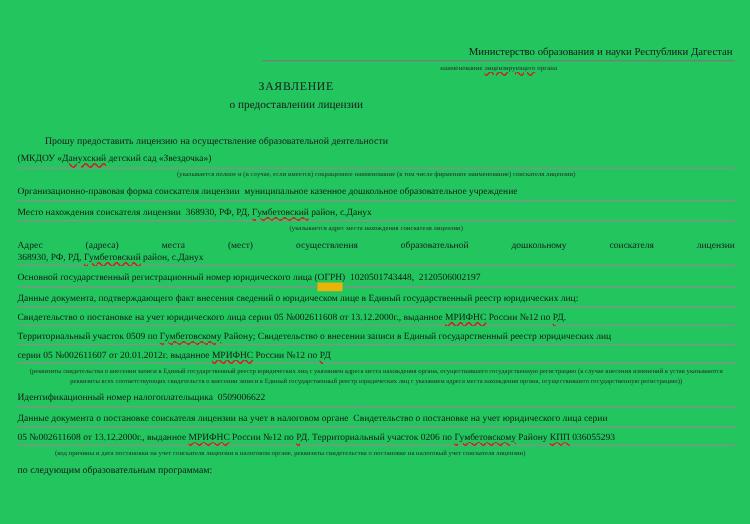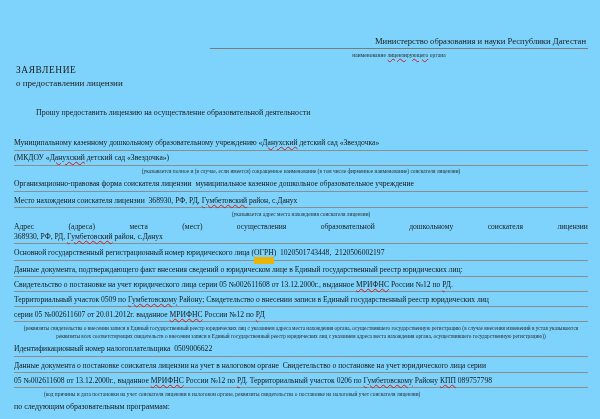--- a/index.html
+++ b/index.html
@@ -13,21 +13,21 @@
     overflow: hidden;
     font-family: "Liberation Serif", "DejaVu Serif", serif;
     color: #1a1a1a;
     -webkit-font-smoothing: antialiased;
   }
 
   .page {
     position: relative;
     width: 600px;
     height: 419px;
-    background: #7dd3fc;
+    background: #22c55e;
     padding: 0;
     box-sizing: border-box;
   }
 
   
   .header-block {
     position: absolute;
     top: 36px;
     left: 210px;
     width: 378px;
@@ -48,23 +48,23 @@
     text-align: center;
     color: #2a2a2a;
     margin-top: 1.5px;
     letter-spacing: .1px;
   }
 
   
   .title-block {
     position: absolute;
     top: 64px;
-    left: 16px;
+    left: 0;
     width: 474px;
-    text-align: left;
+    text-align: center;
   }
   .title-main {
     font-size: 9.4px;
     line-height: 13px;
     letter-spacing: .6px;
     font-weight: 400;
   }
   .title-sub {
     font-size: 9px;
     line-height: 12.5px;
@@ -96,21 +96,21 @@
     font-size: 7.6px;
     line-height: 10px;
     color: #171717;
     white-space: nowrap;
   }
 
   .para-intro {
     font-size: 7.9px;
     line-height: 11px;
     text-indent: 22px;
-    margin-bottom: 20px;
+    margin-bottom: 4px;
   }
 
   .ruled {
     border-bottom: 1px solid #8d8d8d;
     padding-bottom: 1.5px;
     margin-bottom: 2.5px;
     min-height: 9px;
   }
   .gap-top-s { margin-top: 4px; }
 
@@ -174,23 +174,20 @@
 
   <div class="title-block">
     <div class="title-main">ЗАЯВЛЕНИЕ</div>
     <div class="title-sub">о предоставлении лицензии</div>
   </div>
 
   <div class="body-area">
 
     <div class="para-intro">Прошу предоставить  лицензию на осуществление образовательной деятельности</div>
 
-    <div class="line ruled">
-      <span>Муниципальному казенному дошкольному образовательному учреждению «</span><span class="sp">Данухский</span><span> детский сад «Звездочка»</span>
-    </div>
 
     <div class="line ruled">
       <span>(МКДОУ «</span><span class="sp">Данухский</span><span> детский сад «Звездочка»)</span>
     </div>
 
     <div class="note">(указывается полное и (в случае, если имеется) сокращенное наименование (в том числе фирменное наименование) соискателя лицензии)</div>
 
     <div class="line ruled">
       <span>Организационно-правовая форма соискателя лицензии</span><span>&nbsp; </span><span class="val">муниципальное казенное дошкольное образовательное учреждение</span>
     </div>
@@ -238,21 +235,21 @@
 
     <div class="line ruled gap-top-s">
       <span>Идентификационный номер налогоплательщика</span><span>&nbsp; </span><span class="val">0509006622</span>
     </div>
 
     <div class="line ruled gap-top-s">
       <span>Данные документа о постановке соискателя лицензии на учет в налоговом органе</span><span>&nbsp; </span><span class="val">Свидетельство о постановке на учет юридического лица серии</span>
     </div>
 
     <div class="line ruled">
-      <span>05 №002611608 от 13.12.2000г., выданное </span><span class="sp">МРИФНС</span><span> России №12 по </span><span class="sp">РД</span><span>. Территориальный участок 0206 по </span><span class="sp">Гумбетовскому</span><span> Району </span><span class="sp">КПП</span><span class="val"> 089757798</span>
+      <span>05 №002611608 от 13.12.2000г., выданное </span><span class="sp">МРИФНС</span><span> России №12 по </span><span class="sp">РД</span><span>. Территориальный участок 0206 по </span><span class="sp">Гумбетовскому</span><span> Району </span><span class="sp">КПП</span><span class="val"> 036055293</span>
     </div>
 
     <div class="note note-left-indent">(код причины и дата постановки на учет соискателя лицензии в налоговом органе, реквизиты свидетельства о постановке на налоговый учет соискателя лицензии)</div>
 
     <div class="line" style="font-size:7.9px;">по следующим образовательным программам:</div>
 
   </div>
 </div>
 
 </body></html>

